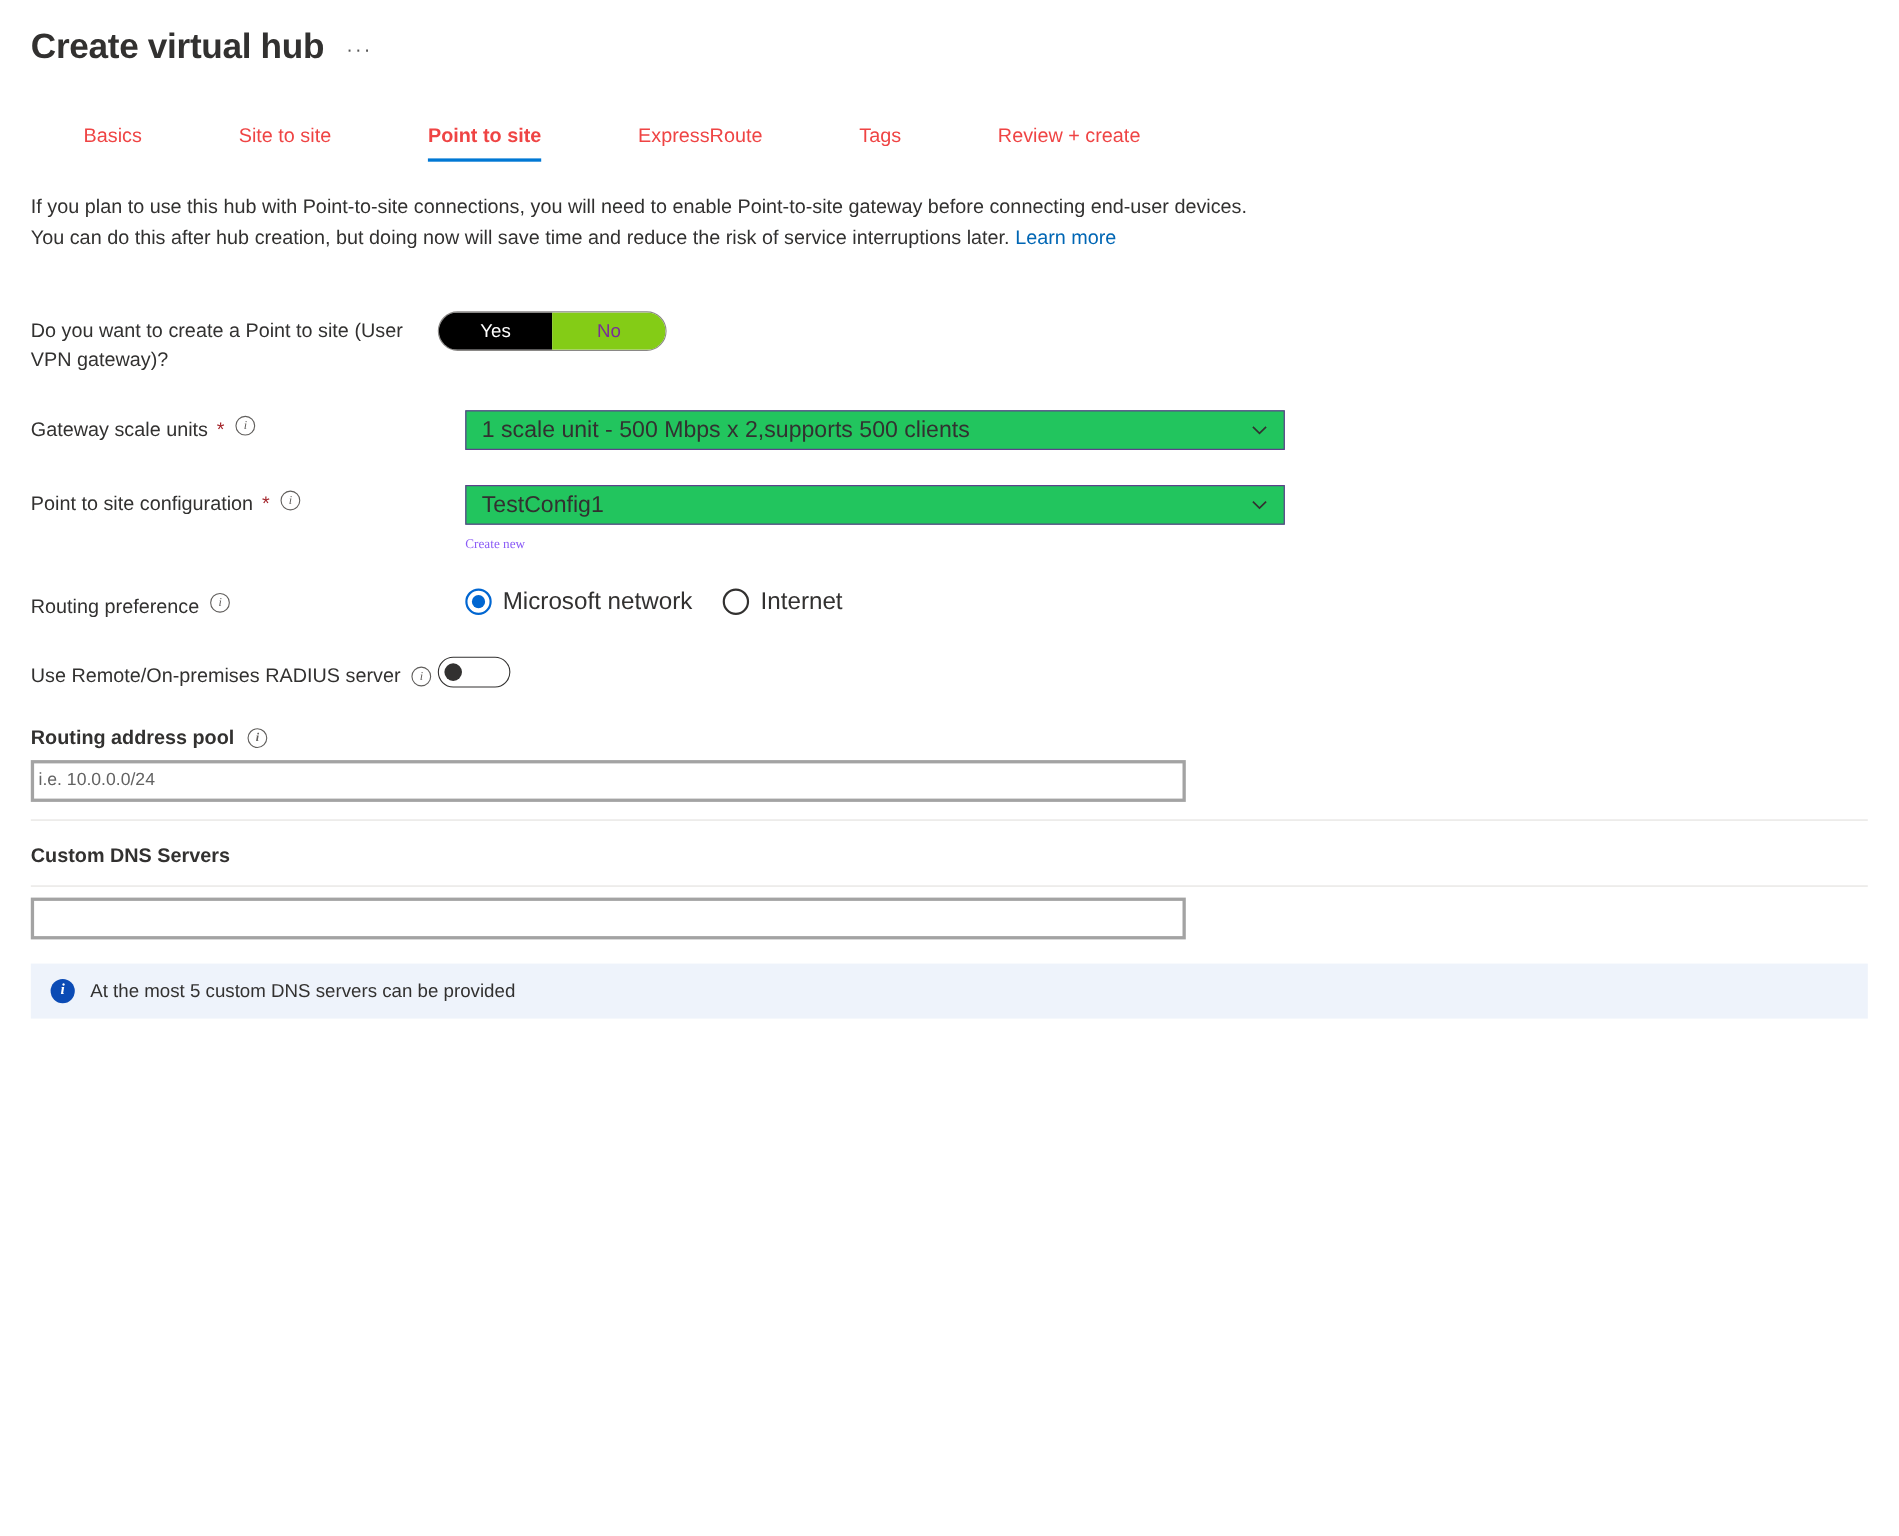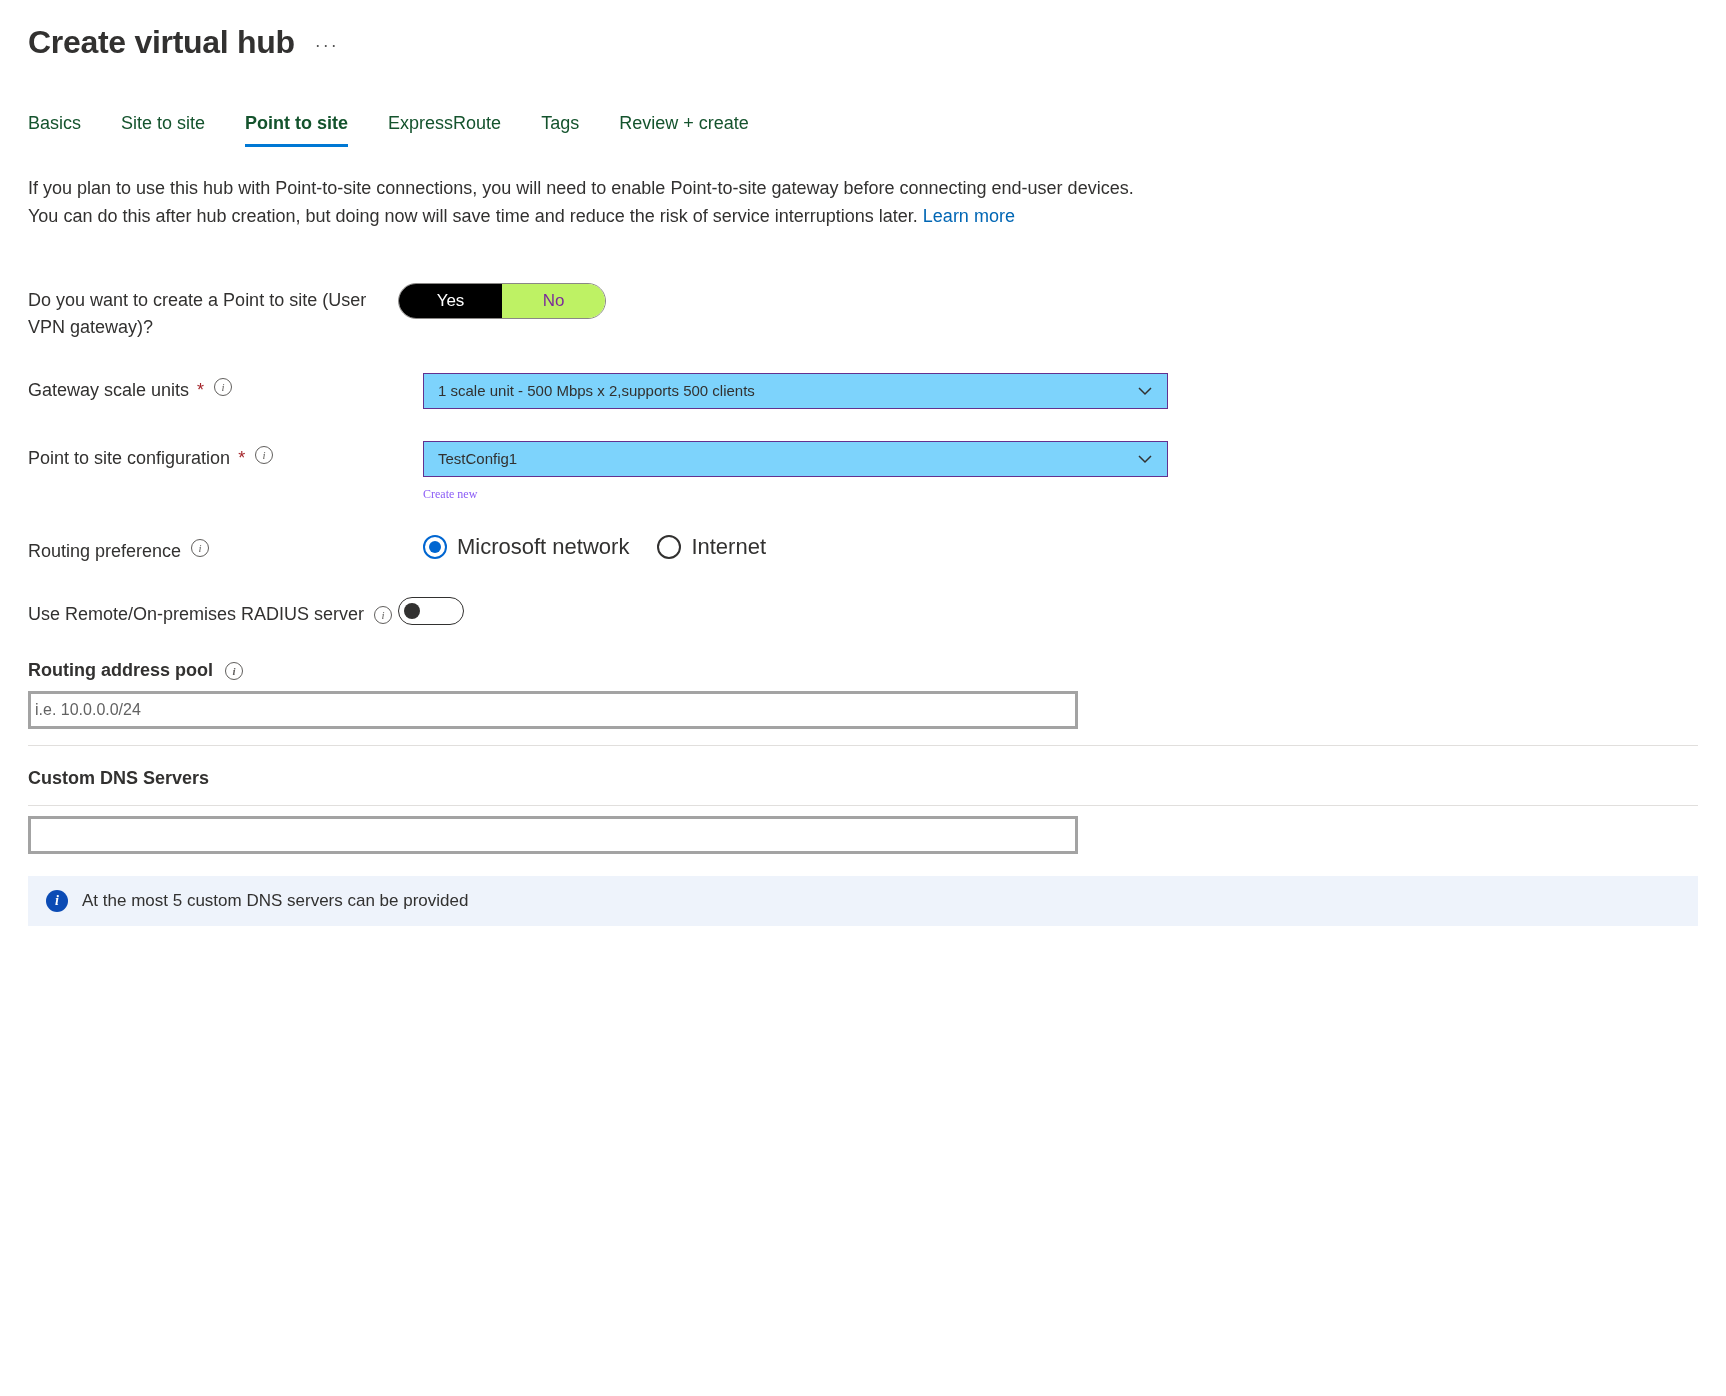--- a/index.html
+++ b/index.html
@@ -32,22 +32,23 @@
   }
   .tabs {
     display: flex;
     gap: 40px;
     margin-bottom: 28px;
     font-size: 18px;
   }
   .tab {
     padding-bottom: 10px;
     cursor: pointer;
-    color: #14532d;
+    color: #ef4444;
     font-weight: 400;
+    margin-left: 48px;
   }
   .tab.active {
     font-weight: 600;
     border-bottom: 3px solid #0078d4;
   }
   .intro {
     font-size: 18px;
     line-height: 1.55;
     margin-bottom: 52px;
     max-width: 1140px;
@@ -114,36 +115,36 @@
     justify-content: center;
     font-size: 17px;
     cursor: pointer;
   }
   .pill-opt.selected {
     background: #000000;
     color: #fff;
   }
   .pill-opt:not(.selected) {
     color: #7b2c99;
-    background: #bef264;
+    background: #84cc16;
   }
 
   
   .dropdown {
     width: 100%;
     border: 1px solid #63318f;
     height: 36px;
     display: flex;
     align-items: center;
     padding: 0 14px;
-    font-size: 15px;
+    font-size: 21px;
     color: #323130;
     cursor: pointer;
     position: relative;
-    background: #7dd3fc;
+    background: #22c55e;
   }
   .dropdown .chevron {
     margin-left: auto;
   }
   .chevron svg { width:16px; height:16px; display:block; }
 
   .create-new {
     display: inline-block;
     margin-top: 10px;
     color: #8b5cf6;

